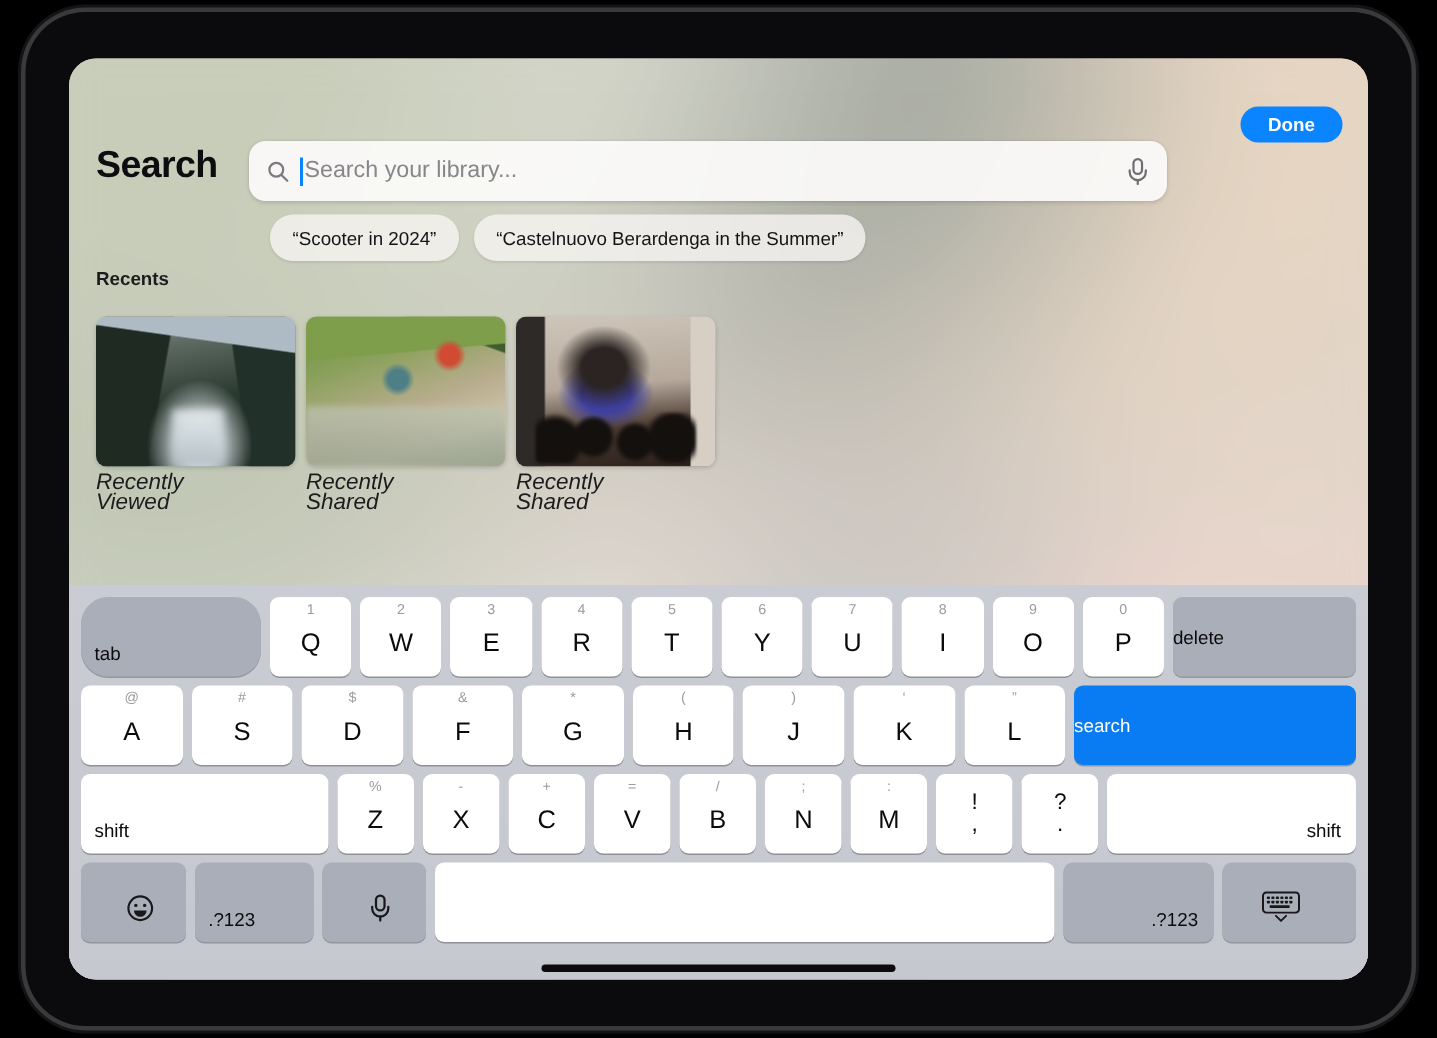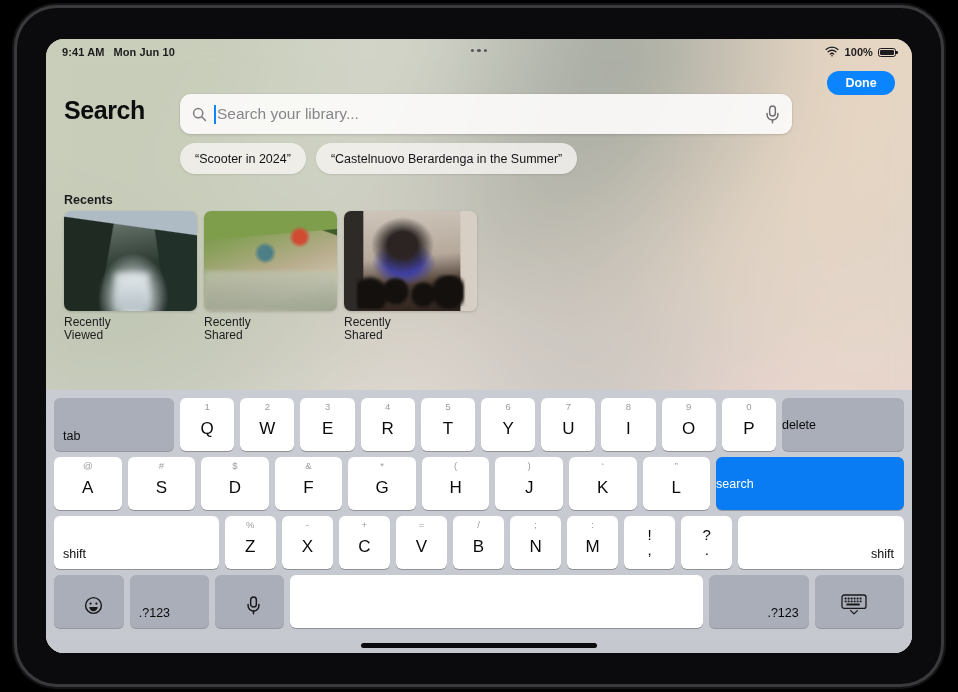--- a/index.html
+++ b/index.html
@@ -80,21 +80,21 @@
     font-size:12.5px; font-weight:600; font-family:inherit; cursor:pointer;
     display:flex; align-items:center; justify-content:center;
   }
 
   
   #page-title {
     position:absolute; left:18px; top:57px;
     font-size:25px; font-weight:700; color:#0d0d0f; letter-spacing:-.4px;
   }
   #searchbar {
-    position:absolute; left:134px; top:55px; width:612px; height:40px;
+    position:absolute; left:120px; top:55px; width:612px; height:40px;
     background:rgba(252,251,250,.92); border-radius:11px;
     box-shadow:0 1px 3px rgba(0,0,0,.13), 0 0 0 .5px rgba(0,0,0,.04);
     display:flex; align-items:center; padding:0 12px;
   }
   #search-icon { width:15px; height:15px; flex:none; color:#7b7b80; }
   #caret { width:2px; height:19px; background:#0a84ff; margin-left:7px; flex:none; }
   #search-placeholder { margin-left:1px; font-size:15.5px; color:#86868b; }
   #mic-btn { margin-left:auto; width:15px; height:19px; color:#6e6e73; flex:none; cursor:pointer; }
 
   
@@ -103,28 +103,28 @@
     height:31px; padding:0 15px; border-radius:15.5px;
     background:rgba(245,243,240,.82);
     box-shadow:0 1px 2px rgba(0,0,0,.10);
     display:flex; align-items:center; justify-content:center;
     font-size:12.5px; color:#141416; white-space:nowrap; cursor:pointer;
     border:none; font-family:inherit;
   }
 
   
   #recents-title {
-    position:absolute; left:18px; top:154px;
+    position:absolute; left:18px; top:140px;
     font-size:12.5px; font-weight:700; color:#1c1c1e;text-align:right;
   }
   #recents { position:absolute; left:18px; top:172px; display:flex; gap:7px; }
   .rec { width:133px; cursor:pointer; }
   .rec-thumb { width:133px; height:100px; border-radius:7px; overflow:hidden; position:relative;
                box-shadow:0 1px 3px rgba(0,0,0,.16); }
-  .rec-label { margin-top:5px; font-size:12px; line-height:12.5px; color:#1c1c1e; }
+  .rec-label { margin-top:5px; font-size:15px; line-height:12.5px; color:#1c1c1e;font-style:italic; }
 
   
   .ph-cliffs {
     background:
       radial-gradient(ellipse at 52% 86%, #d6dde0 0 12%, transparent 36%),
       linear-gradient(188deg, #aebac4 0 20%, transparent 21%),
       linear-gradient(100deg, #1e2a22 0 34%, transparent 35%),
       linear-gradient(262deg, #22302a 0 30%, transparent 31%),
       linear-gradient(170deg, #8e9aa4 0%, #5d6a62 22%, #2b3a31 55%, #1a2620 100%);
   }
@@ -206,43 +206,20 @@
 </head>
 <body>
 
 <div id="device">
   <div id="bezel-mark"></div>
 
   <div id="screen">
     <div id="backdrop"></div>
     <div id="scrim"></div>
 
-    <div id="statusbar">
-      <div id="sb-left">
-        <span>9:41 AM</span>
-        <span>Mon Jun 10</span>
-      </div>
-      <div id="sb-dots">
-        <i></i>
-          <i></i>
-          <i></i>
-      </div>
-      <div id="sb-right">
-        <span>
-          <svg width="14" height="11" viewBox="0 0 16 12" fill="none" stroke="#1c1c1e" stroke-width="1.5" stroke-linecap="round">
-            <path d="M1.2 3.6a10 10 0 0 1 13.6 0"></path>
-            <path d="M3.6 6.3a6.4 6.4 0 0 1 8.8 0"></path>
-            <path d="M6 9a2.9 2.9 0 0 1 4 0"></path>
-            <circle cx="8" cy="10.9" r=".9" fill="#1c1c1e" stroke="none"></circle>
-          </svg>
-        </span>
-        <span>100%</span>
-        <span class="batt"></span>
-      </div>
-    </div>
 
     <button id="done-btn">Done</button>
 
     <div id="page-title">Search</div>
 
     <div id="searchbar">
       <span id="search-icon">
         <svg width="15" height="15" viewBox="0 0 16 16" fill="none" stroke="#7b7b80" stroke-width="1.6" stroke-linecap="round">
           <circle cx="6.6" cy="6.6" r="4.9"></circle>
             <path d="M10.3 10.3 14.4 14.4"></path>
@@ -284,21 +261,21 @@
         <div class="rec-thumb ph-chess"></div>
         <div class="rec-label">
           <div>Recently</div>
           <div>Shared</div>
         </div>
       </div>
     </div>
 
     <div id="keyboard">
         <div class="krow">
-          <button class="key gray lbl-left nomargin" style="flex-grow: 2.05; flex-basis: 0px;">
+          <button class="key gray lbl-left nomargin" style="flex-grow: 2.05; flex-basis: 0px; border-radius: 18px;">
             <span class="main">tab</span>
           </button>
           <button class="key" style="flex-grow: 1; flex-basis: 0px;">
             <span class="alt">1</span>
             <span class="main">Q</span>
           </button>
           <button class="key" style="flex-grow: 1; flex-basis: 0px;">
             <span class="alt">2</span>
             <span class="main">W</span>
           </button>

